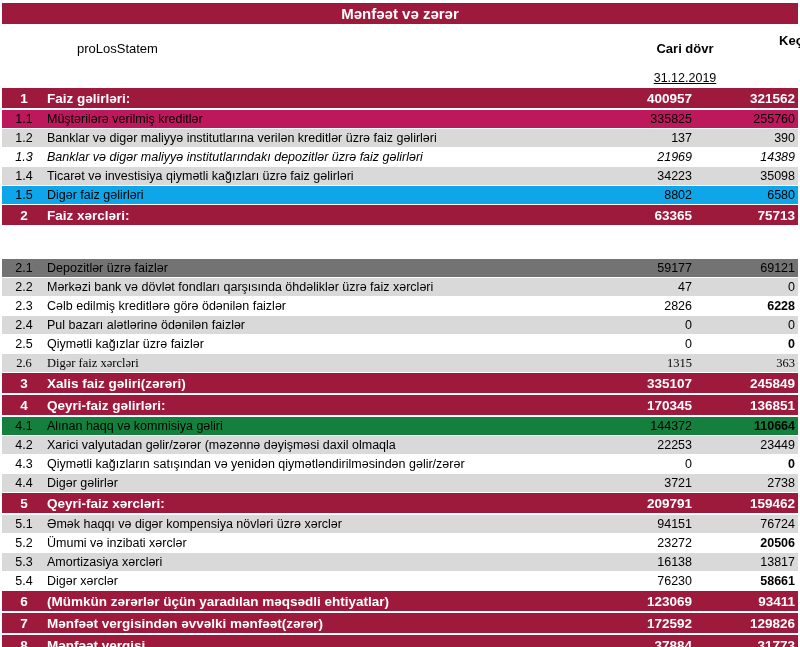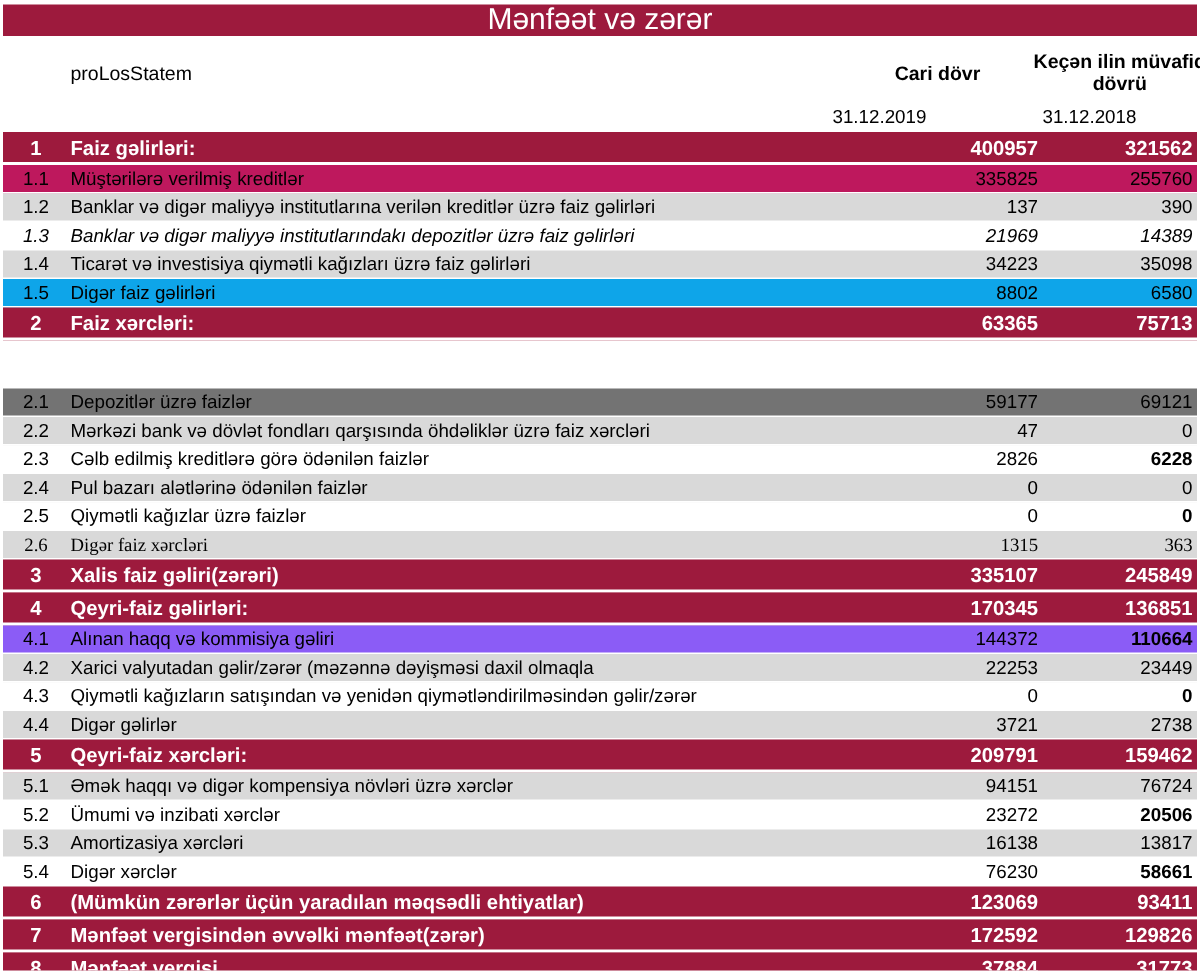--- a/index.html
+++ b/index.html
@@ -7,31 +7,31 @@
     --stripe:#D9D9D9;
   }
   *{margin:0;padding:0;box-sizing:border-box;}
   html,body{width:800px;height:647px;background:#fff;overflow:hidden;
     font-family:"Liberation Sans", sans-serif;color:#000;}
   .page{width:796px;margin:0 2px;}
   .title-bar{
     margin-top:3px;height:21px;background:var(--accent);
     display:flex;align-items:center;justify-content:center;
   }
-  .title-bar span{color:#fff;font-weight:normal;font-size:20px;}
+  .title-bar span{color:#fff;font-weight:bold;font-size:15px;}
   .hdr{height:64px;padding-top:4px;}
-  .hdr-row{display:grid;grid-template-columns:44px 509px 140px 103px;}
+  .hdr-row{display:grid;grid-template-columns:44px 509px 140px 103px;gap:30px;}
   .hdr-row.labels{height:40px;align-items:center;}
   .hdr-row.dates{height:20px;align-items:center;}
   .h-form{font-size:13px;padding-left:1px;}
   .h-cur{font-size:13px;font-weight:bold;text-align:center;}
   .h-prev{display:flex;justify-content:center;align-items:center;}
   .h-prev span{font-weight:bold;font-size:13px;text-align:center;
     width:150px;margin:0 -24px;line-height:15px;}
-  .h-date{font-size:12.5px;}
+  .h-date{font-size:12.5px;text-align:center;text-decoration:underline;}
   .rows{}
   .row{display:grid;grid-template-columns:44px 509px 140px 103px;
     align-items:center;border-bottom:1px solid #fff;}
   .row.item{height:19px;font-size:12.5px;}
   .row.section{height:22px;background:var(--accent);color:#fff;
     font-weight:bold;font-size:13.5px;border-bottom-width:2px;}
   .c-num{text-align:center;}
   .c-label{padding-left:1px;white-space:nowrap;overflow:visible;}
   .c-v1{text-align:right;padding-right:3px;}
   .c-v2{text-align:right;padding-right:3px;}
@@ -147,21 +147,21 @@
       <div class="c-label">Xalis faiz gəliri(zərəri)</div>
       <div class="c-v1">335107</div>
       <div class="c-v2">245849</div>
     </div>
       <div class="row section">
       <div class="c-num">4</div>
       <div class="c-label">Qeyri-faiz gəlirləri:</div>
       <div class="c-v1">170345</div>
       <div class="c-v2">136851</div>
     </div>
-      <div class="row item" style="background: #8b5cf6;">
+      <div class="row item" style="background: #15803d;">
       <div class="c-num">4.1</div>
       <div class="c-label">Alınan haqq və kommisiya gəliri</div>
       <div class="c-v1">144372</div>
       <div class="c-v2 bold">110664</div>
     </div>
       <div class="row item" style="background: var(--stripe);">
       <div class="c-num">4.2</div>
       <div class="c-label">Xarici valyutadan gəlir/zərər (məzənnə dəyişməsi daxil olmaqla</div>
       <div class="c-v1">22253</div>
       <div class="c-v2">23449</div>

